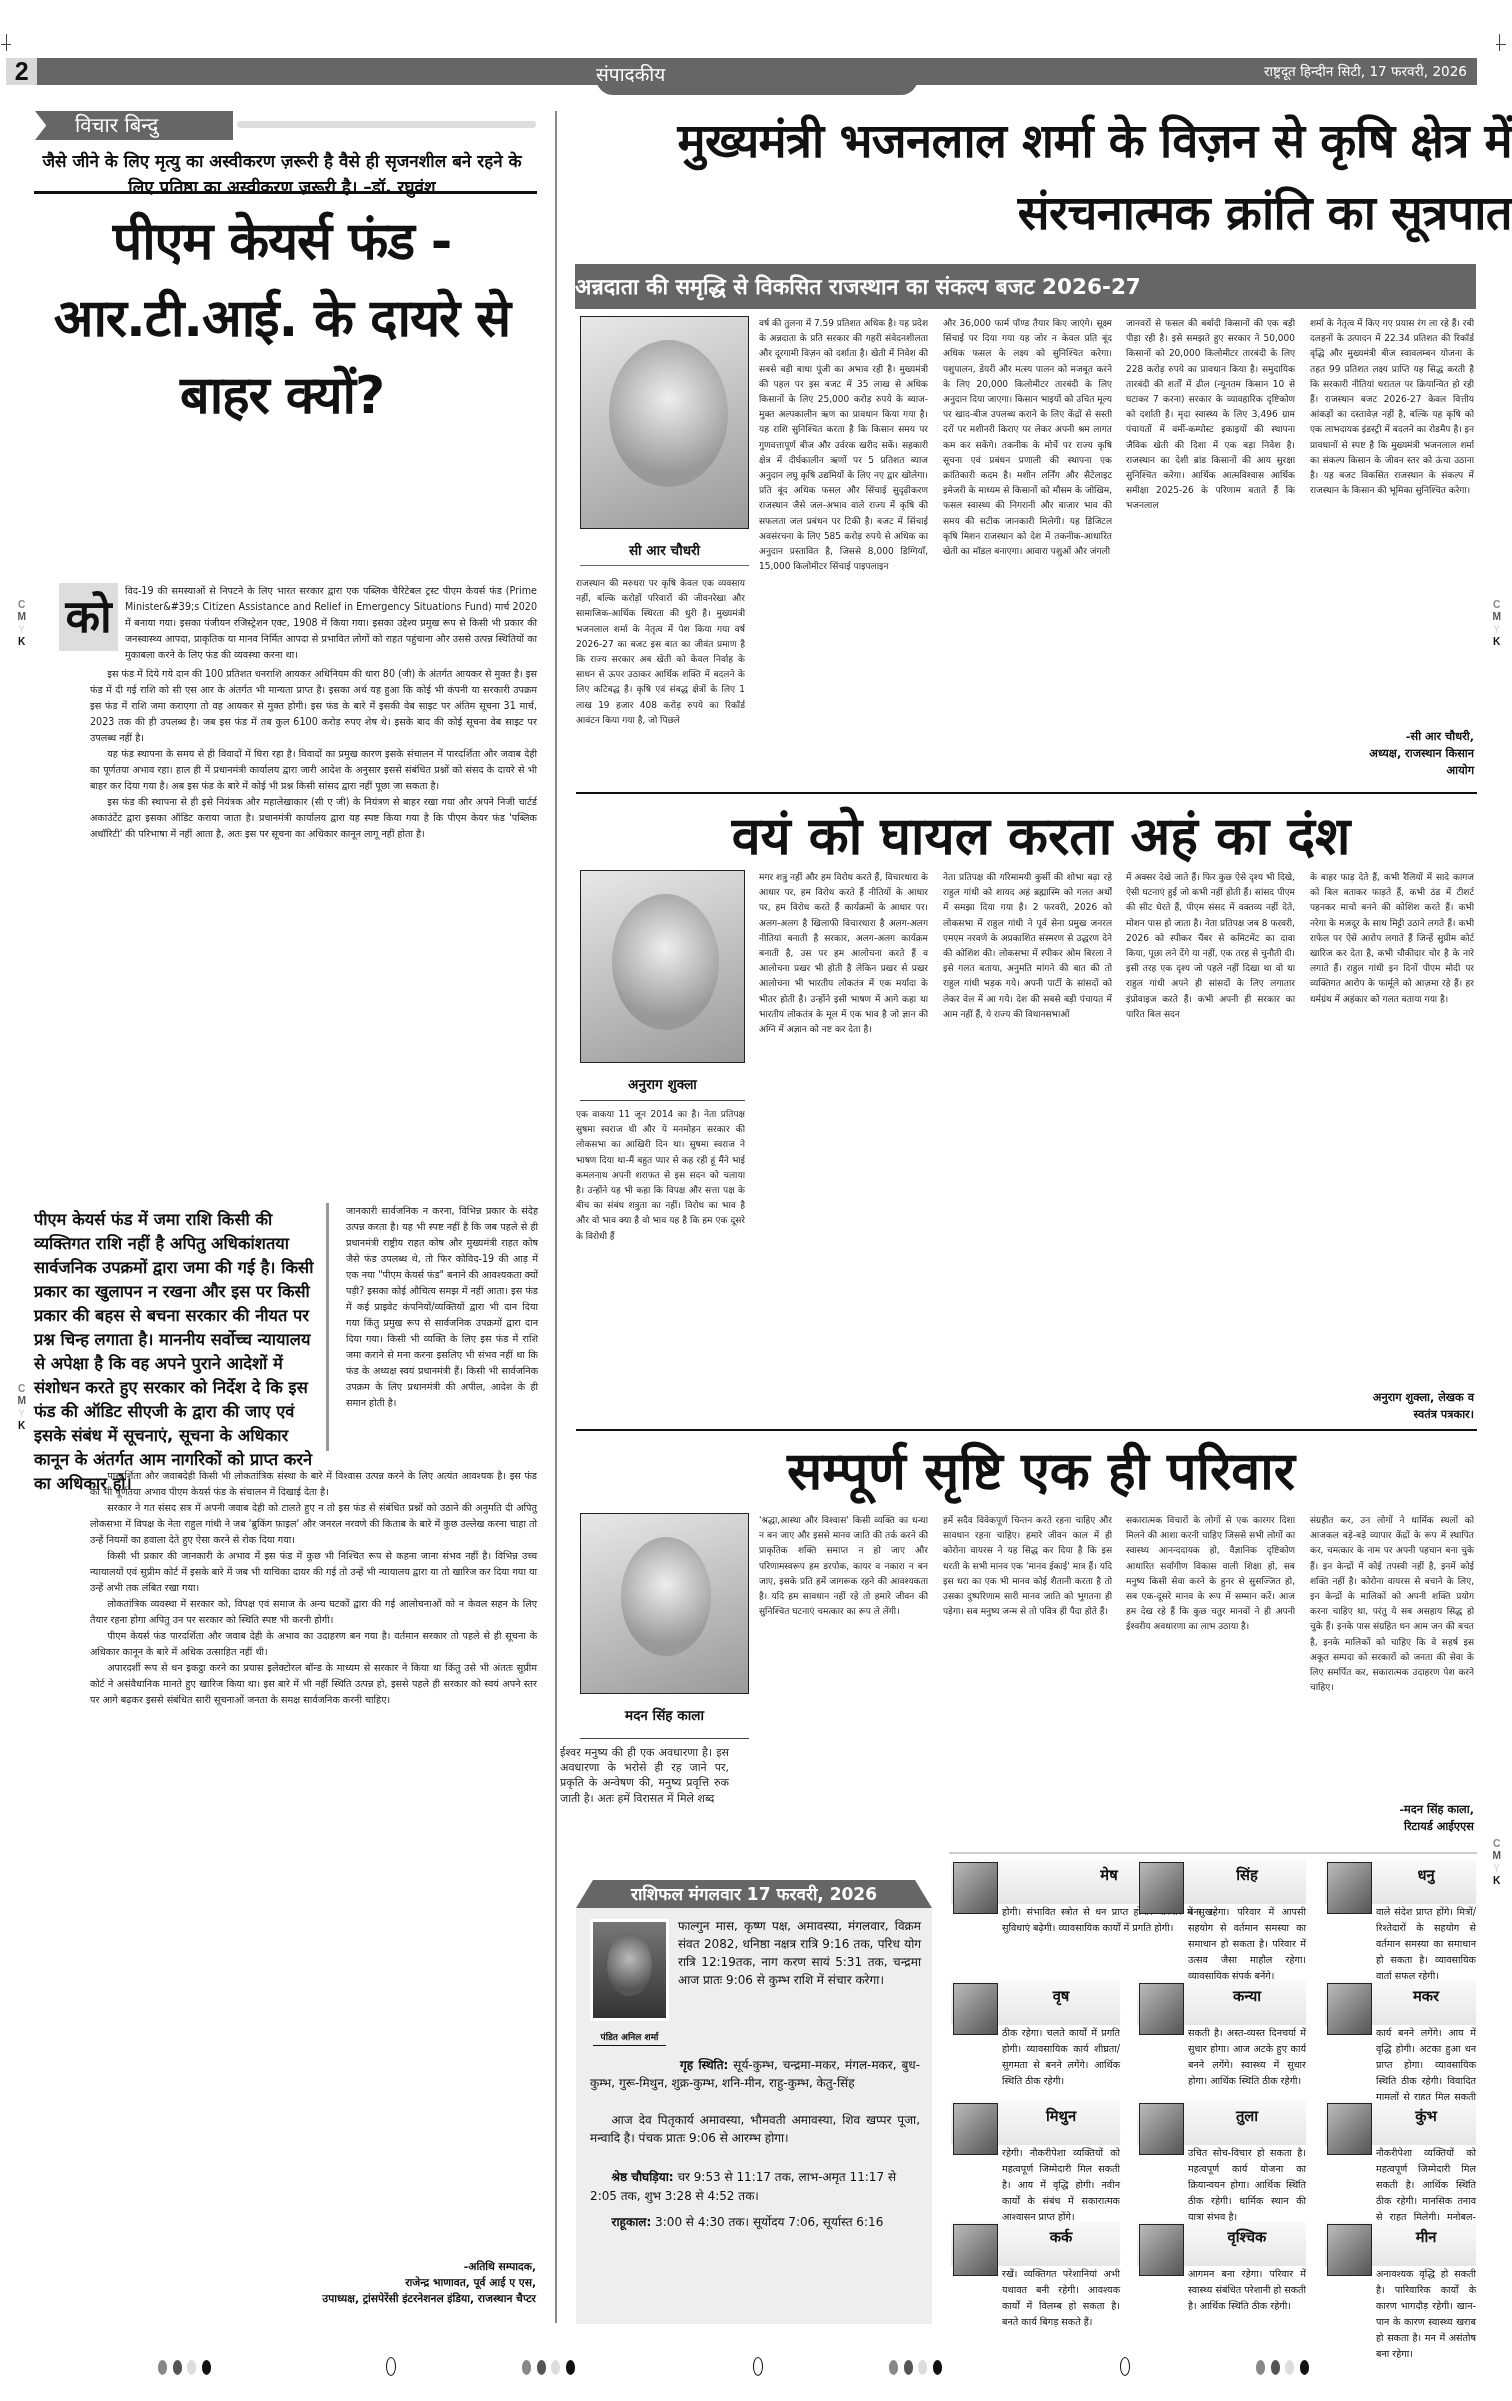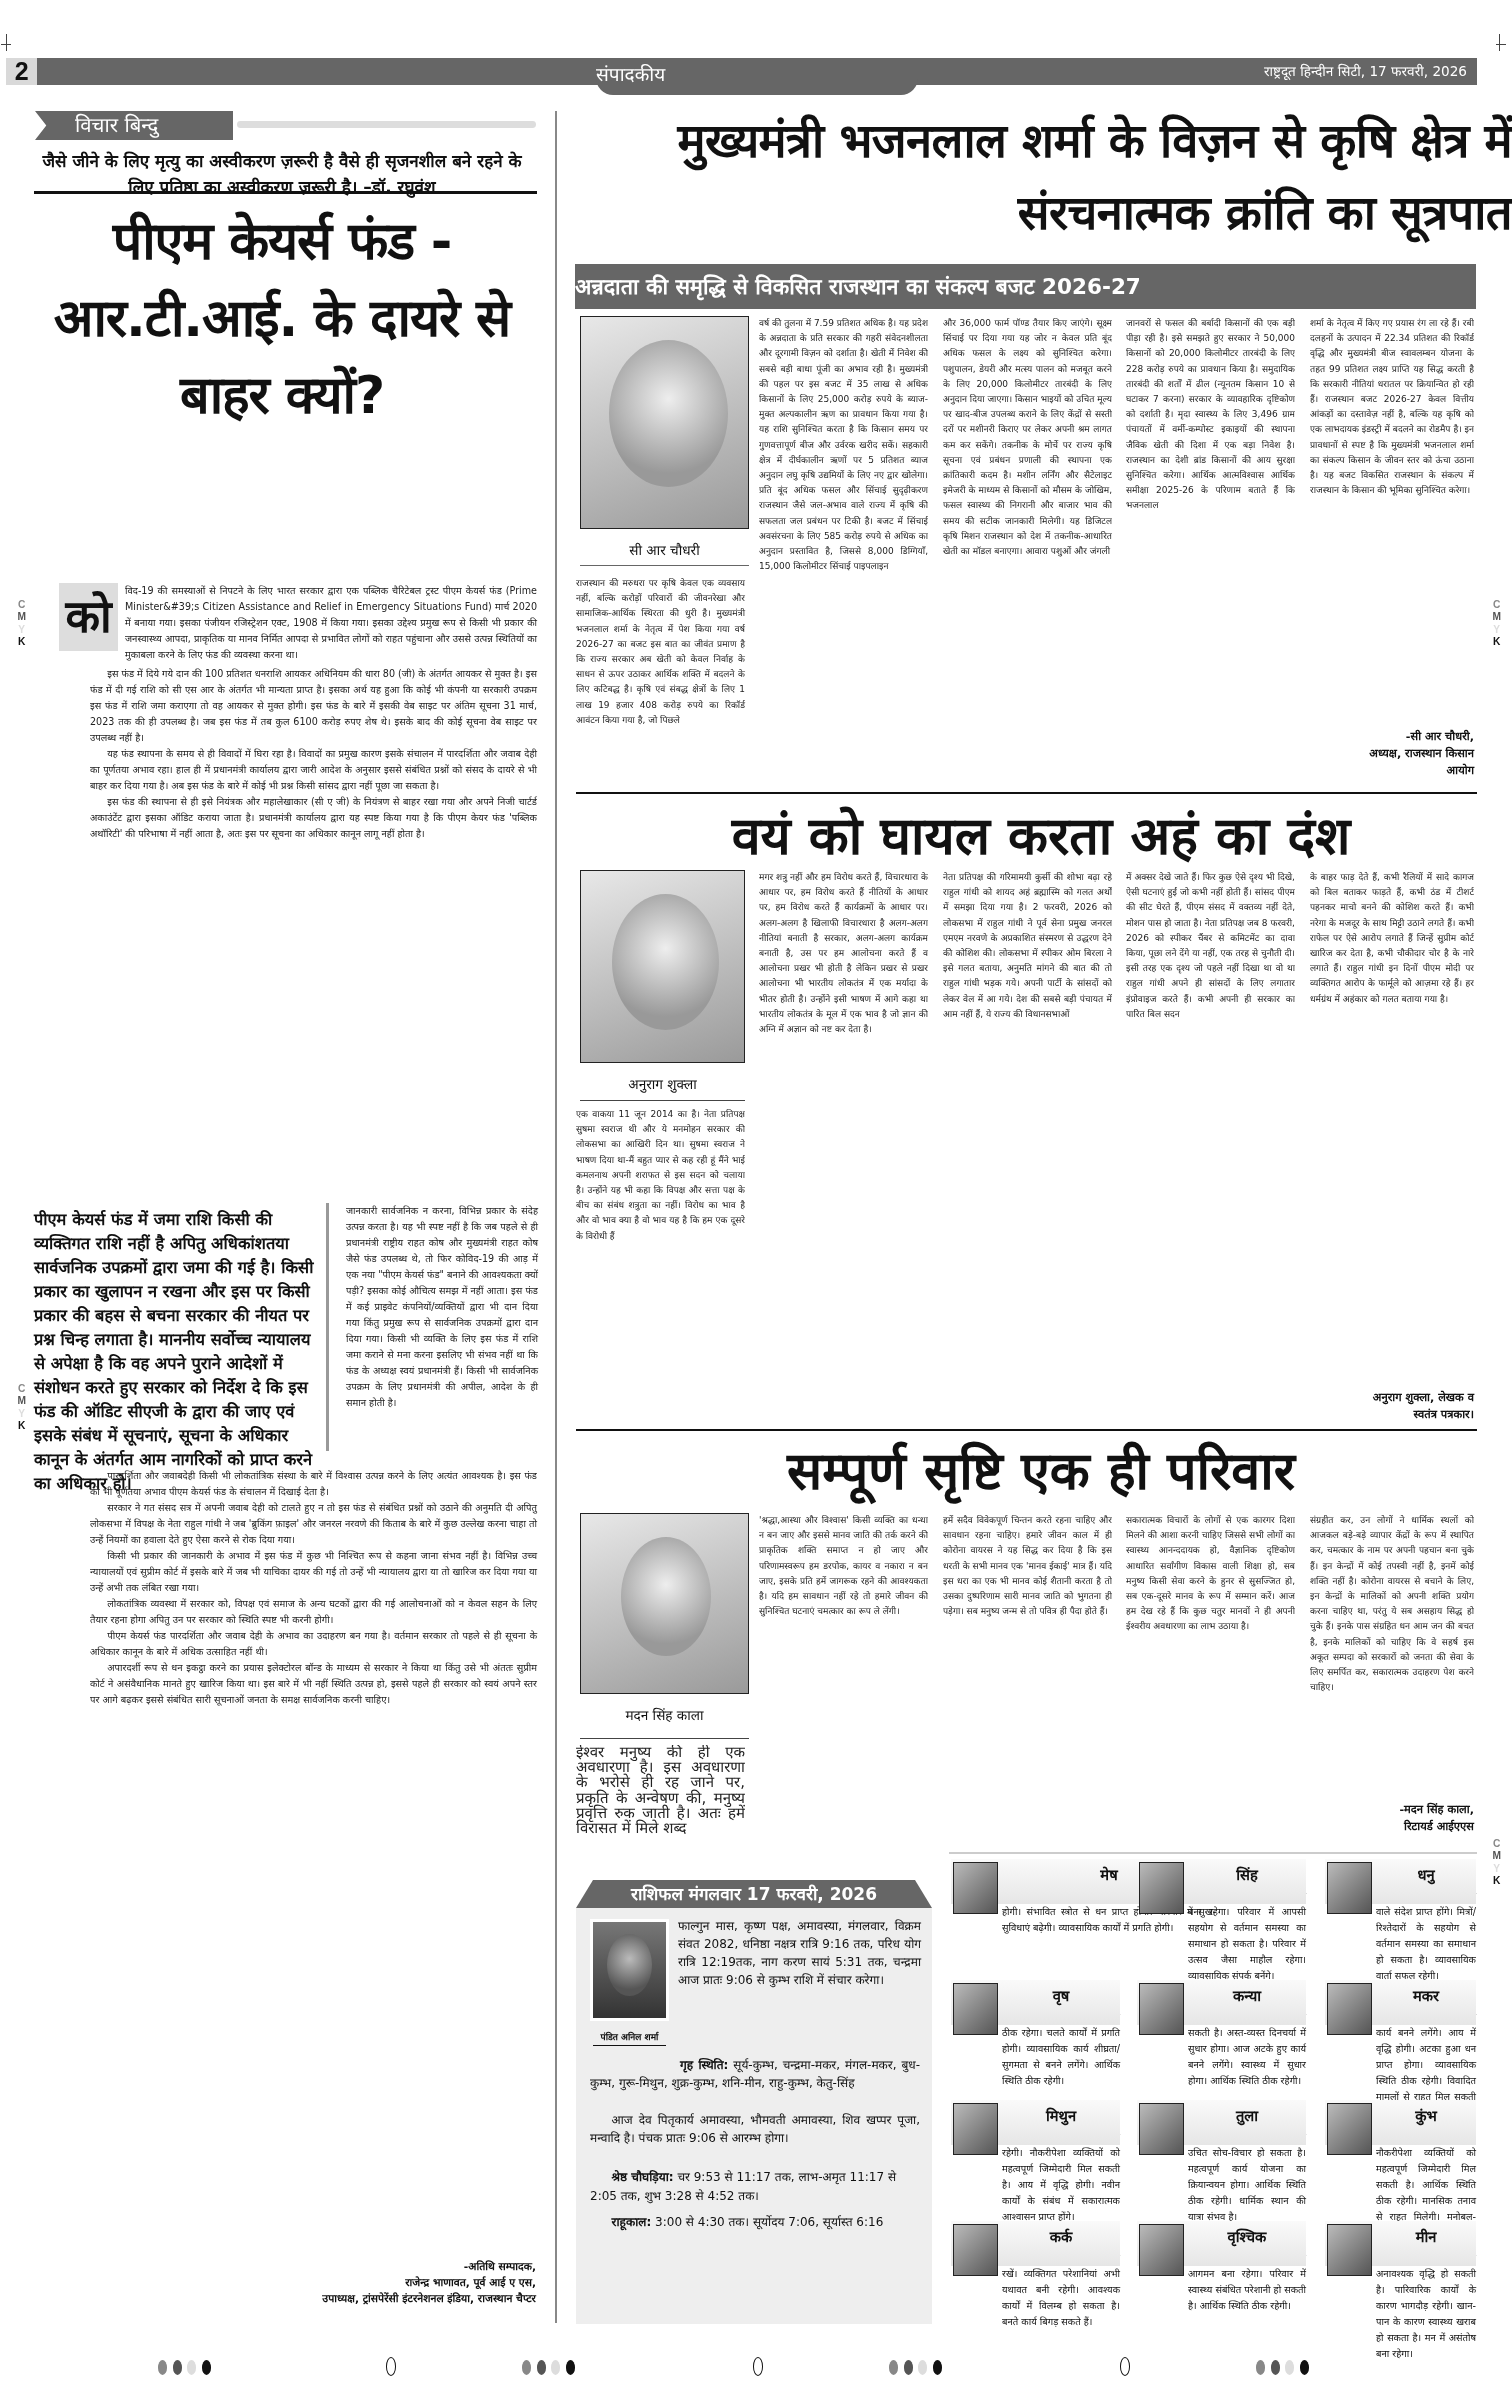--- a/index.html
+++ b/index.html
@@ -20,21 +20,21 @@
 .drop{position:absolute;left:59px;top:583px;width:59px;height:68px;background:#ddd;font-weight:bold;font-size:45px;line-height:68px;text-align:center}
 .body{font-size:9.6px;line-height:16px;text-align:justify;color:#222}
 .body p{text-indent:1.8em}
 .pull{position:absolute;left:34px;top:1208px;width:282px;text-align:left;font-weight:bold;font-size:16.4px;line-height:24px}
 .vsep{position:absolute;background:#999;width:2.8px}
 
 .h1r{position:absolute;left:570px;top:105px;width:942px;text-align:right;font-weight:bold;font-size:47px;line-height:72px;letter-spacing:-0.6px}
 .band{position:absolute;left:575px;top:264px;width:901px;height:45px;background:#666;color:#fff;font-weight:bold;font-size:21.5px;line-height:45px;}
 .photo{position:absolute;background:linear-gradient(160deg,#e8e8e8,#9a9a9a);border:1.1px solid #222}
 .face{position:absolute;border-radius:50%;background:radial-gradient(circle at 50% 40%,#eee,#999 70%)}
-.cap{position:absolute;text-align:center;font-weight:normal;font-size:13.6px}
+.cap{position:absolute;text-align:center;font-weight:bold;font-size:13.6px}
 .col{position:absolute}
 .h2{position:absolute;text-align:center;font-weight:bold;font-size:52px;line-height:68px}
 .sig{position:absolute;text-align:right;font-weight:bold;font-size:11.3px;line-height:17px}
 
 .rbanner{position:absolute;left:576px;top:1880px;width:356px;height:28px;background:#666;color:#fff;font-weight:bold;font-size:17px;line-height:28px;text-align:center;clip-path:polygon(0 100%,17px 0,calc(100% - 17px) 0,100% 100%)}
 .rpanel{position:absolute;left:576px;top:1908px;width:356px;height:416px;background:#eee}
 .ritem{position:absolute;width:265px}
 .rhead{height:45px;background:linear-gradient(#fafafa,#e6e6e6);position:relative}
 .rimg{position:absolute;left:2.3px;top:3.4px;width:45px;height:52px;background:linear-gradient(135deg,#bbb,#555);border:1.1px solid #222}
 .rname{position:absolute;left:51px;right:0;top:4.5px;text-align:center;font-weight:bold;font-size:14.7px}
@@ -151,21 +151,21 @@
   <div>स्वतंत्र पत्रकार।</div>
 </div>
 <div class="rule" style="left:576px;top:1429px;width:901px;height:2.3px"></div>
 
 <div class="h2" style="left:570px;top:1437px;width:942px">सम्पूर्ण सृष्टि एक ही परिवार</div>
 <div class="photo" style="left:580px;top:1513px;width:169px;height:181px">
     <div class="face" style="left:40px;top:22.6px;width:90px;height:119px"></div>
   </div>
 <div class="cap" style="left:580px;top:1705px;width:169px">मदन सिंह काला</div>
 <div class="rule" style="left:580px;top:1738px;width:169px;height:1.1px;background:#444"></div>
-<div class="body col" style="left:576px;top:1745px;width:169px;font-size:15px;line-height:15.2px;height:96px;overflow:hidden">ईश्वर मनुष्य की ही एक अवधारणा है। इस अवधारणा के भरोसे ही रह जाने पर, प्रकृति के अन्वेषण की, मनुष्य प्रवृत्ति रुक जाती है। अतः हमें विरासत में मिले शब्द</div>
+<div class="body col" style="left:560px;top:1745px;width:169px;font-size:11px;line-height:15.2px;height:96px;overflow:hidden">ईश्वर मनुष्य की ही एक अवधारणा है। इस अवधारणा के भरोसे ही रह जाने पर, प्रकृति के अन्वेषण की, मनुष्य प्रवृत्ति रुक जाती है। अतः हमें विरासत में मिले शब्द</div>
 <div class="body col" style="left:759px;top:1513px;width:169px;font-size:9px;line-height:15.2px;height:327px;overflow:hidden">'श्रद्धा,आस्था और विश्वास' किसी व्यक्ति का धन्धा न बन जाए और इससे मानव जाति की तर्क करने की प्राकृतिक शक्ति समाप्त न हो जाए और परिणामस्वरूप हम डरपोक, कायर व नकारा न बन जाए, इसके प्रति हमें जागरूक रहने की आवश्यकता है। यदि हम सावधान नहीं रहे तो हमारे जीवन की सुनिश्चित घटनाएं चमत्कार का रूप ले लेंगी।</div>
 <div class="body col" style="left:943px;top:1513px;width:169px;font-size:9px;line-height:15.2px;height:327px;overflow:hidden">हमें सदैव विवेकपूर्ण चिन्तन करते रहना चाहिए और सावधान रहना चाहिए। हमारे जीवन काल में ही कोरोना वायरस ने यह सिद्ध कर दिया है कि इस धरती के सभी मानव एक 'मानव ईकाई' मात्र हैं। यदि इस धरा का एक भी मानव कोई शैतानी करता है तो उसका दुष्परिणाम सारी मानव जाति को भुगतना ही पड़ेगा। सब मनुष्य जन्म से तो पवित्र ही पैदा होते हैं।</div>
 <div class="body col" style="left:1126px;top:1513px;width:169px;font-size:9px;line-height:15.2px;height:327px;overflow:hidden">सकारात्मक विचारों के लोगों से एक कारगर दिशा मिलने की आशा करनी चाहिए जिससे सभी लोगों का स्वास्थ्य आनन्ददायक हो, वैज्ञानिक दृष्टिकोण आधारित सर्वांगीण विकास वाली शिक्षा हो, सब मनुष्य किसी सेवा करने के हुनर से सुसज्जित हो, सब एक-दूसरे मानव के रूप में सम्मान करें। आज हम देख रहे हैं कि कुछ चतुर मानवों ने ही अपनी ईश्वरीय अवधारणा का लाभ उठाया है।</div>
 <div class="body col" style="left:1310px;top:1513px;width:164px;font-size:9px;line-height:15.2px;height:282px;overflow:hidden">संग्रहीत कर, उन लोगों ने धार्मिक स्थलों को आजकल बड़े-बड़े व्यापार केंद्रों के रूप में स्थापित कर, चमत्कार के नाम पर अपनी पहचान बना चुके हैं। इन केन्द्रों में कोई तपस्वी नहीं है, इनमें कोई शक्ति नहीं है। कोरोना वायरस से बचाने के लिए, इन केन्द्रों के मालिकों को अपनी शक्ति प्रयोग करना चाहिए था, परंतु ये सब असहाय सिद्ध हो चुके हैं। इनके पास संग्रहित धन आम जन की बचत है, इनके मालिकों को चाहिए कि वे सहर्ष इस अकूत सम्पदा को सरकारों को जनता की सेवा के लिए समर्पित कर, सकारात्मक उदाहरण पेश करने चाहिए।</div>
 <div class="sig" style="left:1310px;top:1801px;width:164px">
   <div>-मदन सिंह काला,</div>
   <div>रिटायर्ड आईएएस</div>
 </div>
 <div class="rule" style="left:949px;top:1852px;width:528px;height:2.3px;background:#ccc"></div>
 

